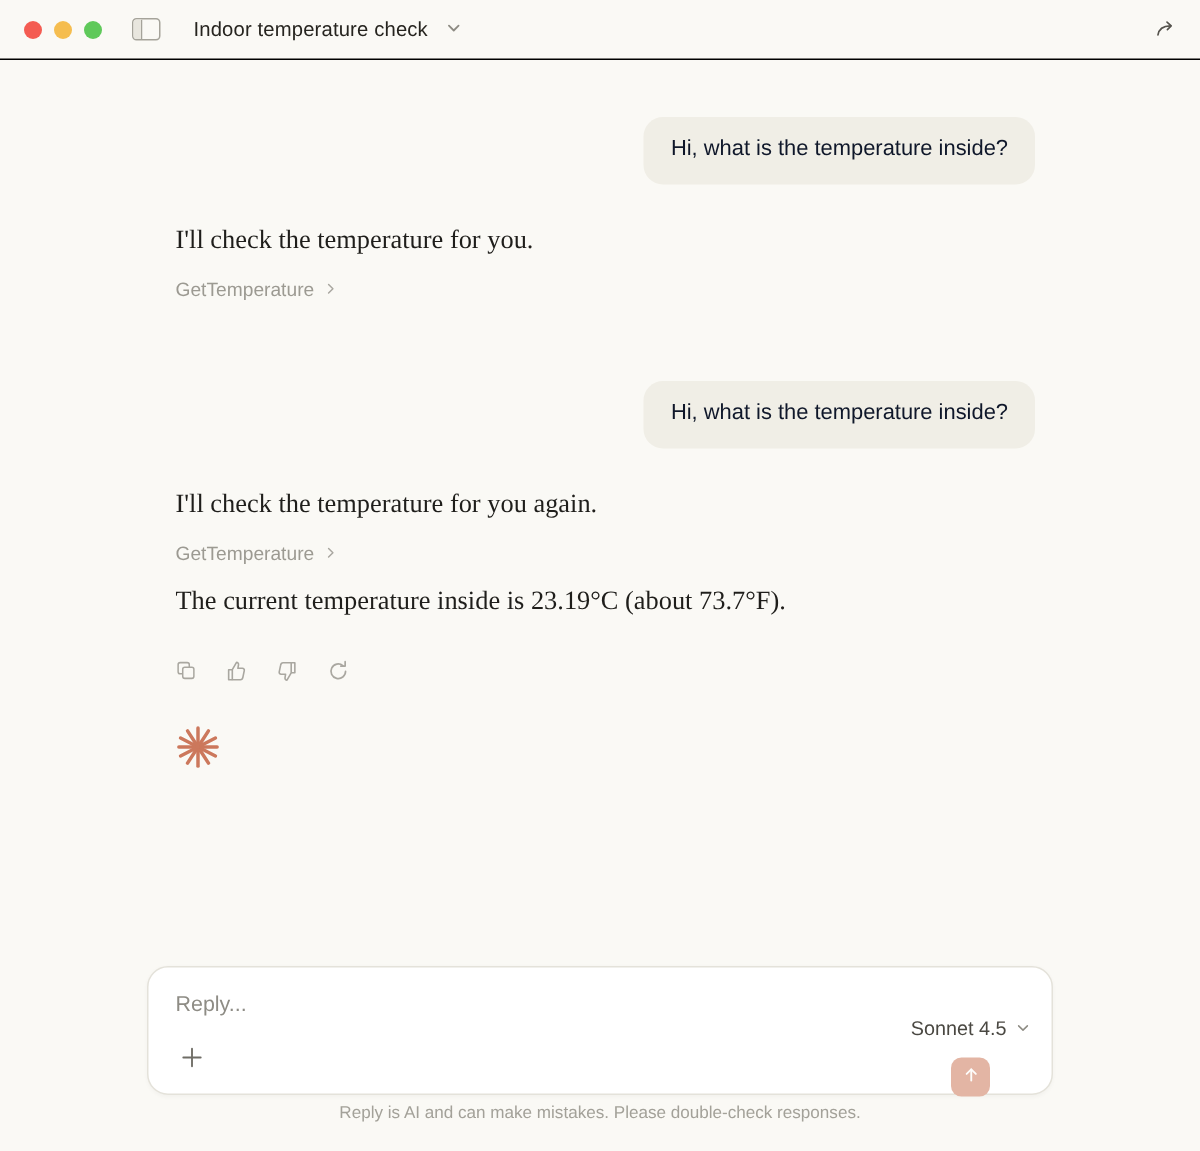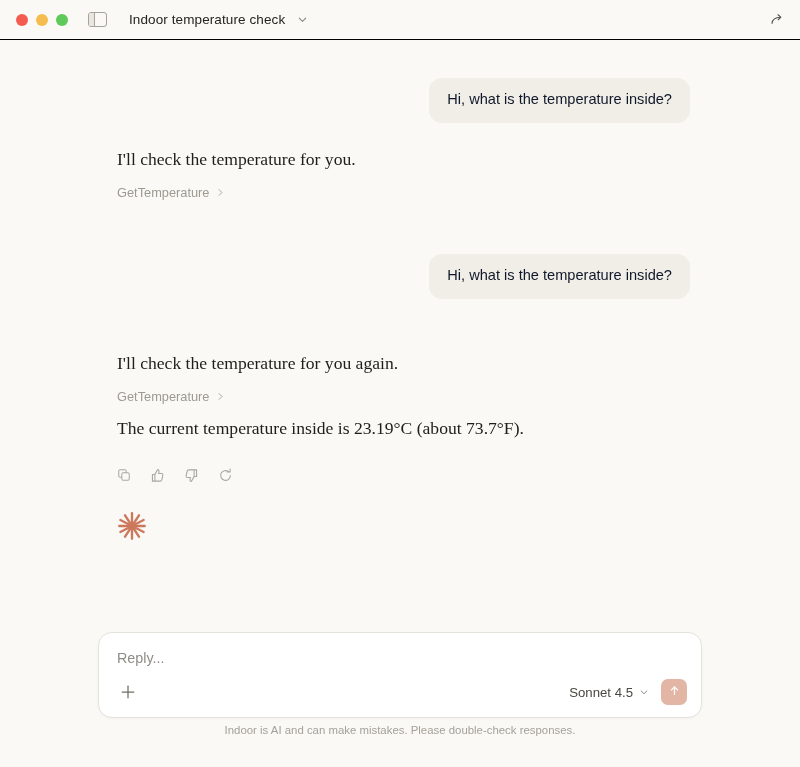--- a/index.html
+++ b/index.html
@@ -73,36 +73,36 @@
     cursor:pointer; width:max-content;
   }
 
   .actions{ display:flex; gap:19px; margin-top:26px; }
   .action-icon{ cursor:pointer; display:flex; align-items:center; justify-content:center; }
 
   .logo-wrap{ margin-top:28px; }
 
   
   .composer-area{
-    position:absolute; left:0; right:0; bottom:16px;
+    position:absolute; left:0; right:0; bottom:4px;
     padding:0 98px 8px 98px;
   }
   .composer{
     background:#ffffff;
     border:1px solid #e4e2da;
     border-radius:14px;
     box-shadow:0 1px 3px rgba(0,0,0,.035);
     padding:17px 14px 12px 18px;
     height:86px;
     display:flex; flex-direction:column; justify-content:space-between;
   }
   .placeholder{ font-size:14.3px; color:#8e8c85; }
   .composer-bottom{ display:flex; align-items:center; }
   .plus-btn{ cursor:pointer; width:22px; height:22px; display:flex; align-items:center; justify-content:center; }
-  .composer-right{ margin-left:auto; display:flex; align-items:center; gap:12px; }
+  .composer-right{ margin-left:auto; display:flex; align-items:center; gap:12px;flex-direction:column; }
   .model-select{
     display:flex; align-items:center; gap:6px;
     font-size:13.2px; color:#4a4842; cursor:pointer;
   }
   .send-btn{
     width:26px; height:26px; border-radius:7px;
     background:#e3b5a4;
     display:flex; align-items:center; justify-content:center;
     cursor:pointer; border:none;
   }
@@ -158,21 +158,21 @@
               <path d="M3.4 1.8L6.6 5L3.4 8.2" fill="none" stroke="#a9a7a0" stroke-width="1.1" stroke-linecap="round" stroke-linejoin="round"></path>
             </svg>
         </span>
       </div>
     </div>
 
     <div class="row-user" style="margin-top:54px;">
       <div class="bubble">Hi, what is the temperature inside?</div>
     </div>
 
-    <div class="row-assistant" style="margin-top:52px;">
+    <div class="row-assistant" style="margin-top:24px;">
       <div class="assistant-text">I'll check the temperature for you again.</div>
       <div class="tool-call">
         <span>GetTemperature</span>
         <span>
           <svg width="9" height="9" viewBox="0 0 10 10">
               <path d="M3.4 1.8L6.6 5L3.4 8.2" fill="none" stroke="#a9a7a0" stroke-width="1.1" stroke-linecap="round" stroke-linejoin="round"></path>
             </svg>
         </span>
       </div>
       <div class="assistant-text">The current temperature inside is 23.19°C (about 73.7°F).</div>
@@ -249,15 +249,15 @@
             <span>
               <svg width="13" height="13" viewBox="0 0 14 14">
                 <line x1="7" y1="11.2" x2="7" y2="3.2" stroke="#fdfcfa" stroke-width="1.35" stroke-linecap="round"></line>
                 <path d="M3.7 6.4L7 3.1l3.3 3.3" fill="none" stroke="#fdfcfa" stroke-width="1.35" stroke-linecap="round" stroke-linejoin="round"></path>
               </svg>
             </span>
           </button>
         </div>
       </div>
     </div>
-    <div class="footer-note">Indoor is AI and can make mistakes. Please double-check responses.</div>
+    <div class="footer-note">Reply is AI and can make mistakes. Please double-check responses.</div>
   </div>
 </div>
 
 </body></html>

